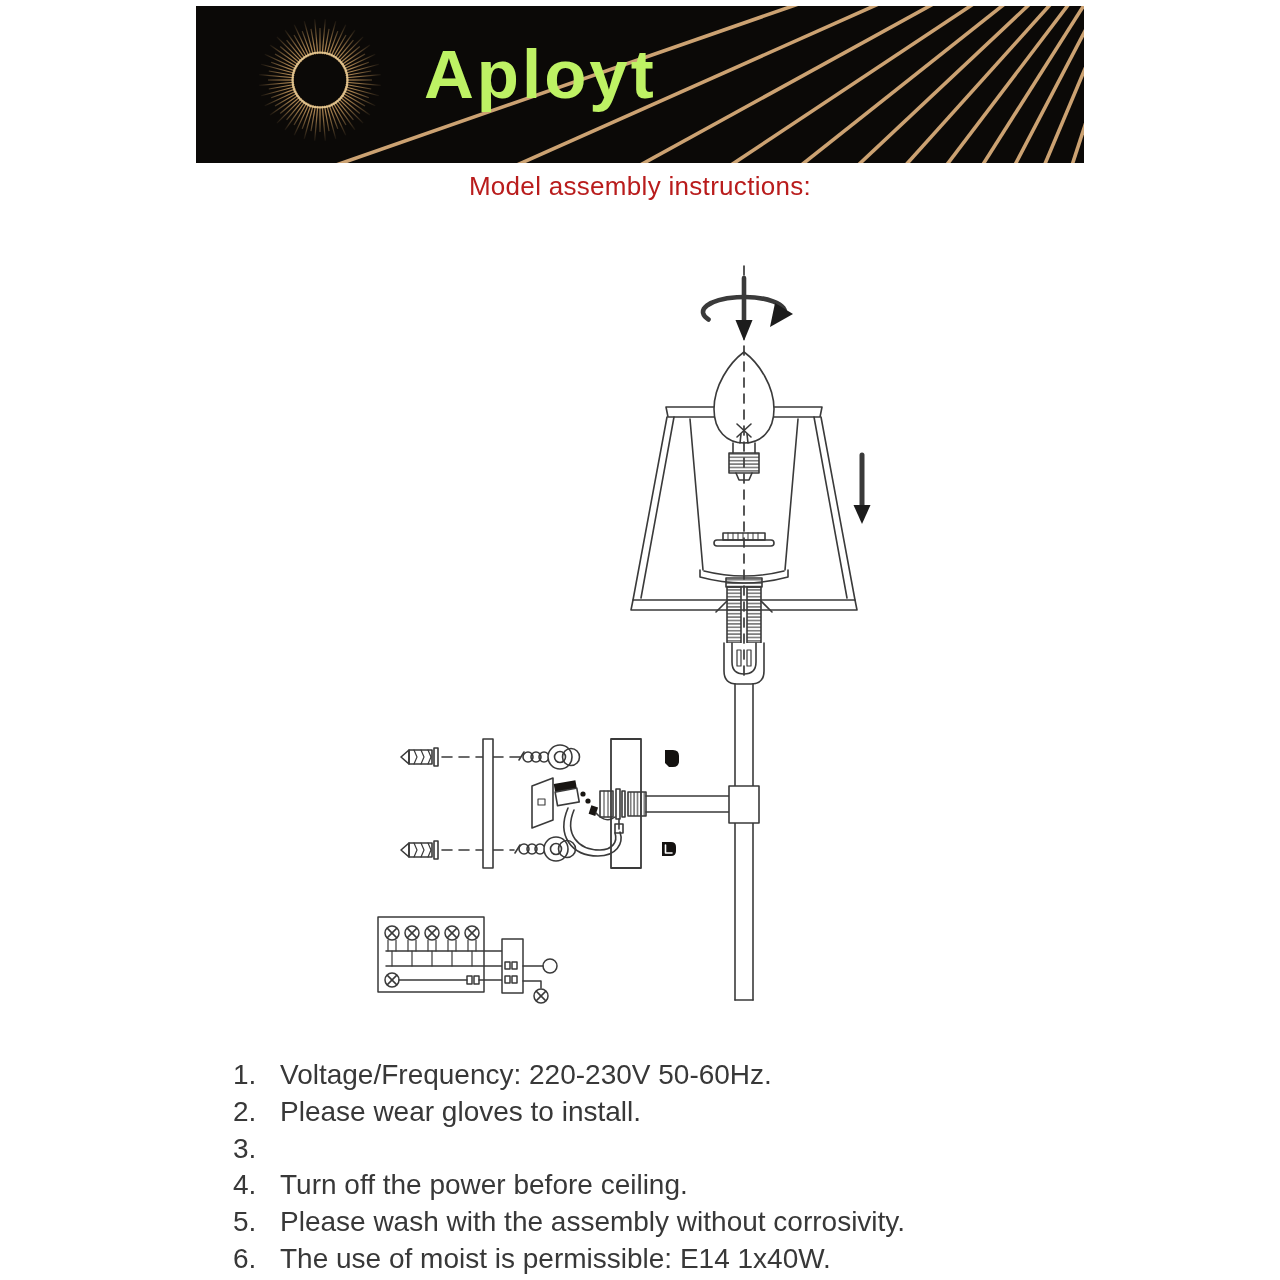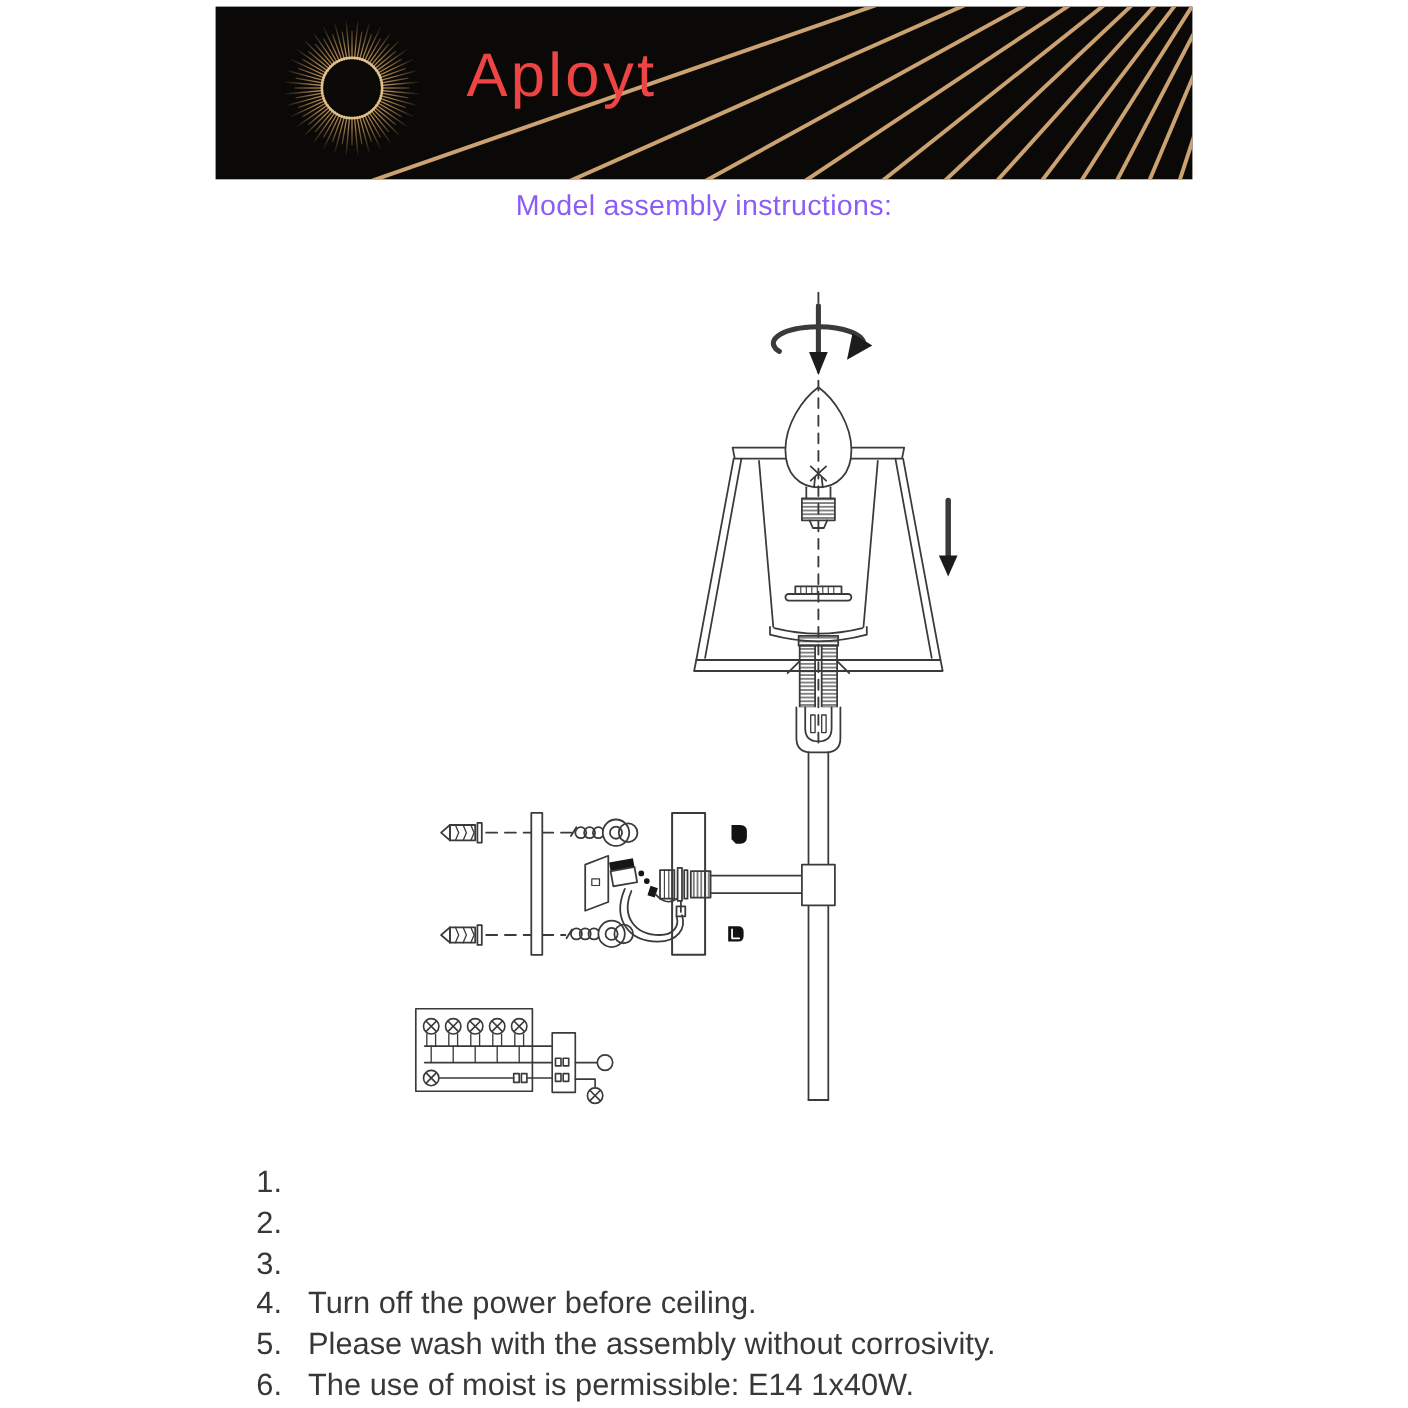--- a/index.html
+++ b/index.html
@@ -1,22 +1,22 @@
 <!DOCTYPE html>
 <html><head>
 <meta charset="utf-8">
 <style>
   html,body{margin:0;padding:0;background:#fff;}
   .page{position:relative;width:1280px;height:1280px;background:#ffffff;overflow:hidden;
         font-family:"Liberation Sans",sans-serif;}
   .banner{position:absolute;left:196px;top:6px;width:888px;height:157px;background:#0b0907;overflow:hidden;}
   .banner svg{position:absolute;left:0;top:0;}
-  .brand{position:absolute;left:228px;top:34px;font-size:56px;font-weight:400;letter-spacing:3px;
-         color:#ef4444;line-height:1;}
-  .titleblock{position:absolute;left:0;top:171px;width:100%;text-align:center;color:#8b5cf6;
+  .brand{position:absolute;left:228px;top:34px;font-size:69px;font-weight:700;letter-spacing:3px;
+         color:#bef264;line-height:1;}
+  .titleblock{position:absolute;left:0;top:171px;width:100%;text-align:center;color:#b91c1c;
               font-size:26px;line-height:31px;letter-spacing:.3px;}
   .diagram-wrap{position:absolute;left:350px;top:250px;width:560px;height:800px;}
   .instructions{position:absolute;left:233px;top:1057px;color:#383838;font-size:28px;line-height:36.8px;}
   .instructions .row{display:flex;}
   .instructions .num{width:47px;flex:0 0 47px;}
 </style>
 </head>
 <body>
 
 <div class="page">
@@ -311,23 +311,25 @@
         <path d="M523 981 H541 V988"></path>
         <use href="#xcirc" x="541" y="996"></use>
       </g>
     </g>
   </svg>
   </div>
 
   <div class="instructions">
     <div class="row">
         <span class="num">1.</span>
+        <span>Voltage/Frequency: 220-230V 50-60Hz.</span>
       </div>
     <div class="row">
         <span class="num">2.</span>
+        <span>Please wear gloves to install.</span>
       </div>
     <div class="row">
         <span class="num">3.</span>
       </div>
     <div class="row">
         <span class="num">4.</span>
         <span>Turn off the power before ceiling.</span>
       </div>
     <div class="row">
         <span class="num">5.</span>

